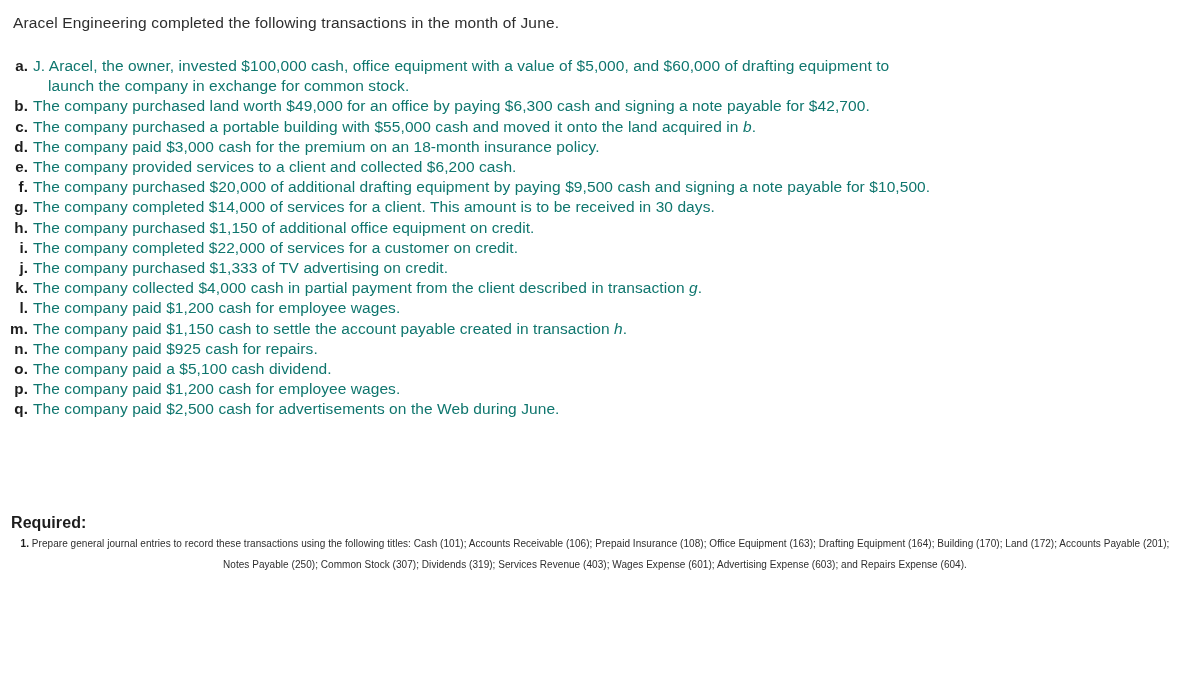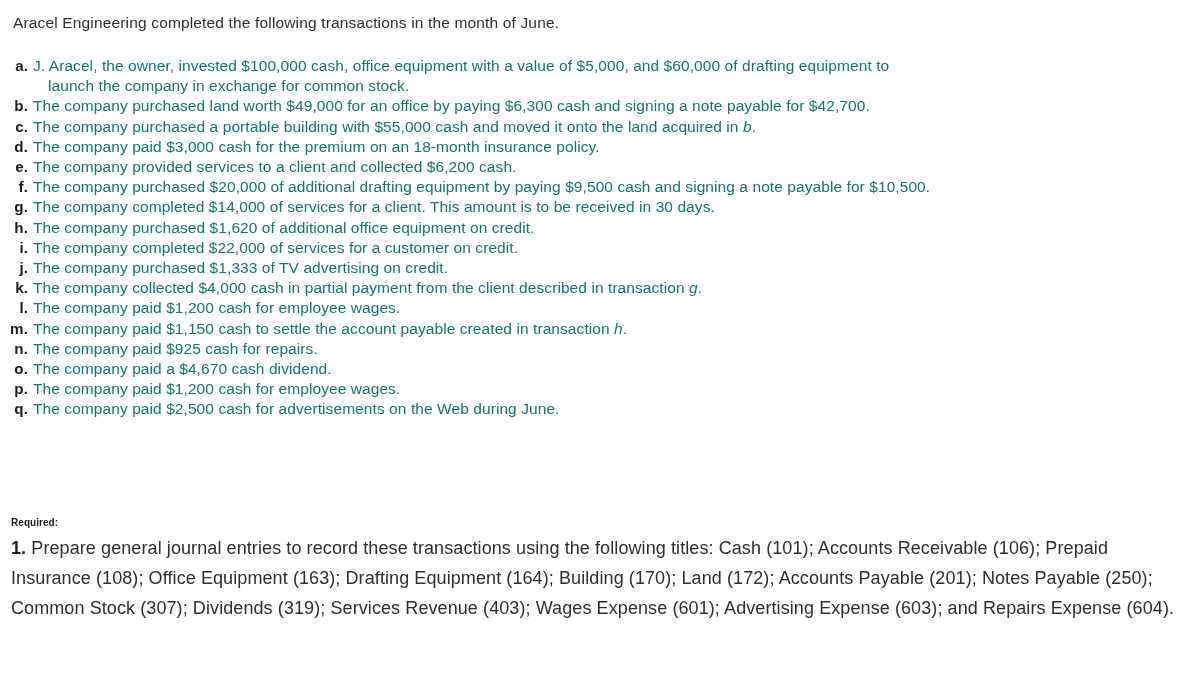--- a/index.html
+++ b/index.html
@@ -75,32 +75,32 @@
   }
 
   
   .required-block {
     position: absolute;
     left: 11px;
     top: 512px;
     width: 1170px;
   }
   .required-heading {
-    font-size: 10px;
+    font-size: 16px;
     line-height: 21px;
     font-weight: bold;
     color: #1d1d1d;
     letter-spacing: 0.005em;
   }
   .req-item {
-    font-size: 18px;
-    line-height: 30px;
+    font-size: 10px;
+    line-height: 21px;
     letter-spacing: 0.005em;
     color: #2e2e2e;
-    text-align: left;
+    text-align: center;
   }
   .req-num {
     font-weight: bold;
     color: #1d1d1d;
   }
   .req-1 {
     width: 1168px;
   }
 </style>
 </head>
@@ -134,21 +134,21 @@
       <div class="txn-row">
         <div class="txn-marker">f.</div>
         <div class="txn-body"><span>The company purchased $20,000 of additional drafting equipment by paying $9,500 cash and signing a note payable for $10,500.</span></div>
       </div>
       <div class="txn-row">
         <div class="txn-marker">g.</div>
         <div class="txn-body"><span>The company completed $14,000 of services for a client. This amount is to be received in 30 days.</span></div>
       </div>
       <div class="txn-row">
         <div class="txn-marker">h.</div>
-        <div class="txn-body"><span>The company purchased $1,620 of additional office equipment on credit.</span></div>
+        <div class="txn-body"><span>The company purchased $1,150 of additional office equipment on credit.</span></div>
       </div>
       <div class="txn-row">
         <div class="txn-marker">i.</div>
         <div class="txn-body"><span>The company completed $22,000 of services for a customer on credit.</span></div>
       </div>
       <div class="txn-row">
         <div class="txn-marker">j.</div>
         <div class="txn-body"><span>The company purchased $1,333 of TV advertising on credit.</span></div>
       </div>
       <div class="txn-row">
@@ -162,21 +162,21 @@
       <div class="txn-row">
         <div class="txn-marker">m.</div>
         <div class="txn-body"><span>The company paid $1,150 cash to settle the account payable created in transaction </span><i>h</i><span>.</span></div>
       </div>
       <div class="txn-row">
         <div class="txn-marker">n.</div>
         <div class="txn-body"><span>The company paid $925 cash for repairs.</span></div>
       </div>
       <div class="txn-row">
         <div class="txn-marker">o.</div>
-        <div class="txn-body"><span>The company paid a $4,670 cash dividend.</span></div>
+        <div class="txn-body"><span>The company paid a $5,100 cash dividend.</span></div>
       </div>
       <div class="txn-row">
         <div class="txn-marker">p.</div>
         <div class="txn-body"><span>The company paid $1,200 cash for employee wages.</span></div>
       </div>
       <div class="txn-row">
         <div class="txn-marker">q.</div>
         <div class="txn-body"><span>The company paid $2,500 cash for advertisements on the Web during June.</span></div>
       </div>
     </div>

